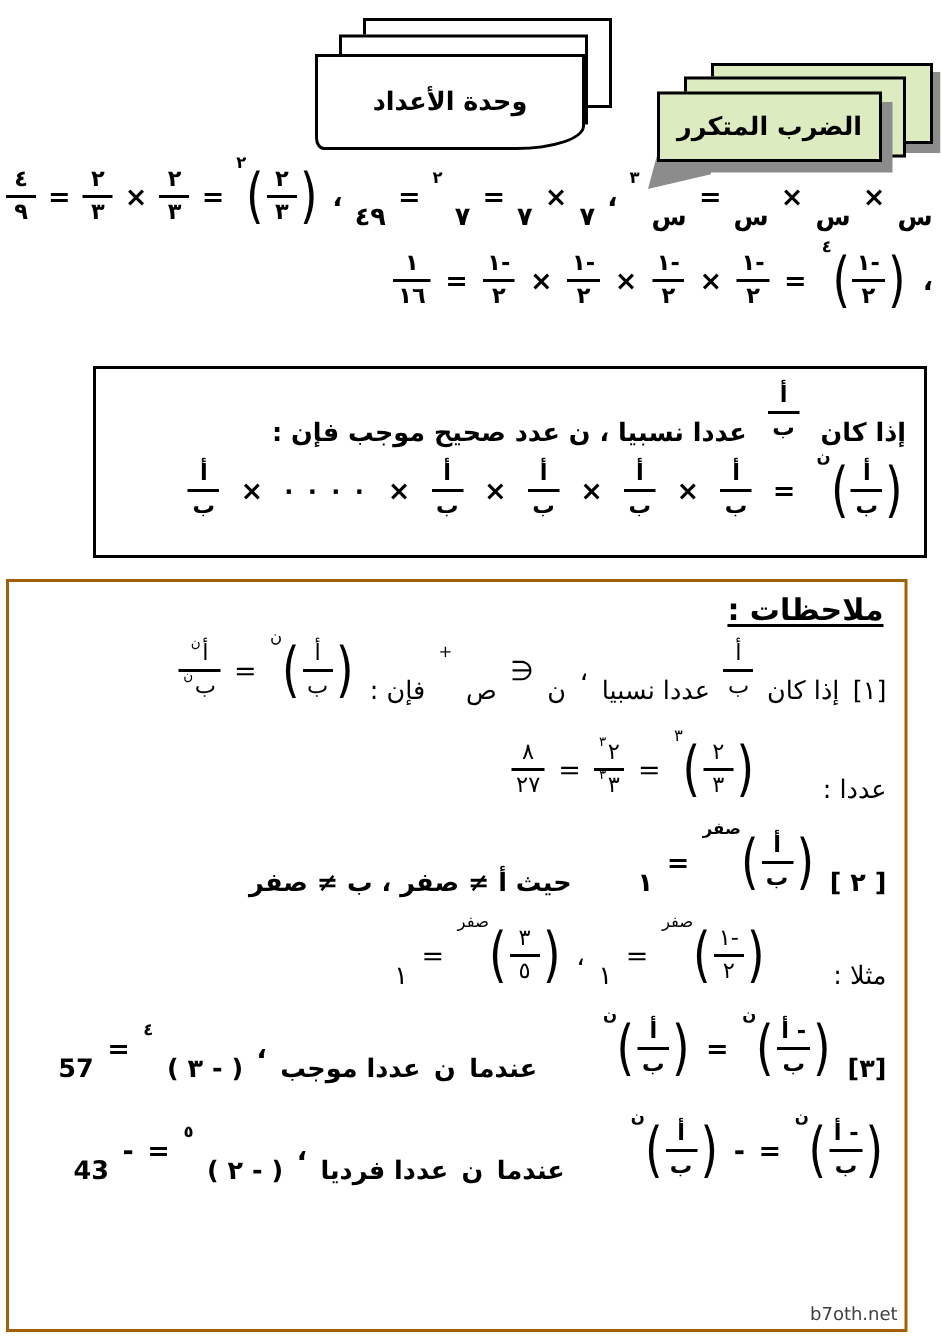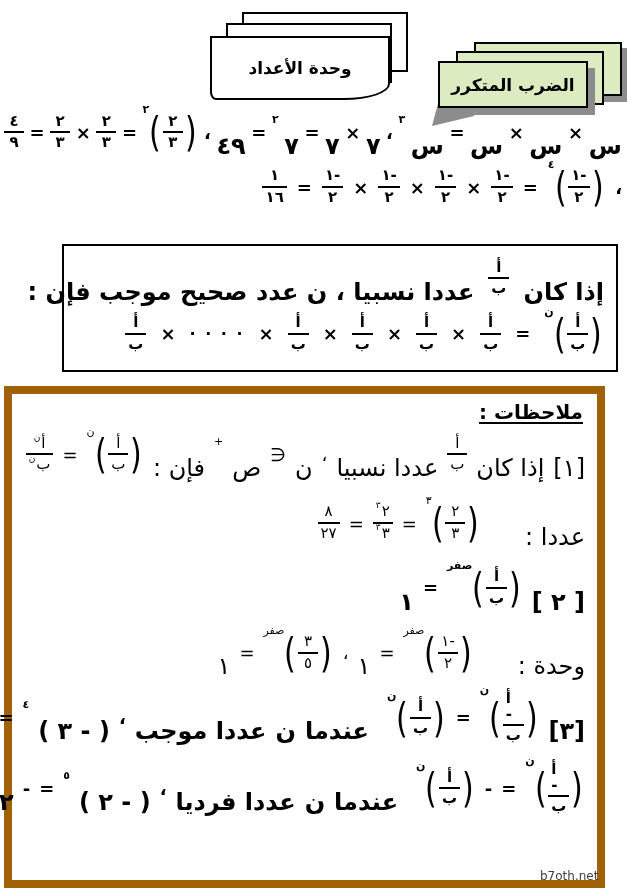--- a/index.html
+++ b/index.html
@@ -19,42 +19,42 @@
   #cg3{left:36px;top:0;width:148px;height:54px;background:var(--green);box-shadow:6px 6px 0 var(--shadow);}
   #cg2{left:18px;top:9px;width:148px;height:54px;background:var(--green);}
   #cg1{left:0;top:19px;width:150px;height:47px;background:var(--green);box-shadow:7px 7px 0 var(--shadow);
        display:flex;align-items:center;justify-content:center;}
   .fold-shadow{position:absolute;left:-6px;top:62px;width:42px;height:22px;background:var(--shadow);
        clip-path:polygon(0 100%,14% 0,100% 10%,100% 55%);}
   .card-title{font-size:17px;font-weight:bold;white-space:nowrap;direction:rtl;}
 
   
   .mline{display:flex;direction:ltr;align-items:center;justify-content:flex-end;gap:9px;min-height:54px;}
-  .mtxt{font-size:24px;font-weight:bold;white-space:nowrap;line-height:1.2;margin-top:28px;}
+  .mtxt{font-size:17px;font-weight:bold;white-space:nowrap;line-height:1.2;margin-top:28px;}
   .mop{font-size:18px;font-weight:bold;}
   .msup{font-size:11px;font-weight:bold;display:inline-block;transform:translateY(-13px);white-space:nowrap;}
   .mdots{font-size:16px;font-weight:bold;letter-spacing:2px;}
   .mgap{display:inline-block;width:26px;}
   .mfrac{display:inline-flex;flex-direction:column;align-items:center;line-height:1;}
   .fn,.fd{display:inline-flex;align-items:flex-start;direction:ltr;font-size:15px;font-weight:bold;padding:0 3px;line-height:1.05;}
   .fbar{align-self:stretch;height:2px;background:#000;margin:2px 0;min-width:20px;}
   .mini{font-size:9px;transform:translateY(-3px);margin-right:1px;}
   .mpf{display:inline-flex;align-items:center;}
   .mpf .pbr{font-size:40px;font-weight:400;line-height:42px;transform:scaleX(.75);}
   .mpf .msup{align-self:flex-start;transform:translateY(-8px);margin-right:-2px;}
 
   
   #intro1{position:absolute;left:4px;top:104px;width:618px;justify-content:space-between;gap:4px;}
   #intro2{position:absolute;left:236px;top:160px;width:386px;gap:10px;}
 
   #rulebox{position:absolute;left:62px;top:244px;width:556px;height:128px;border:2px solid #000;
            box-sizing:border-box;padding:4px 12px 4px 10px;}
   #rulebox .mline{gap:14px;}
 
-  #notesbox{position:absolute;left:4px;top:386px;width:601px;height:502px;border:8px solid #a16207;
+  #notesbox{position:absolute;left:4px;top:386px;width:601px;height:502px;border:2px solid #a16207;
             box-sizing:border-box;padding:4px 10px;}
   .notes-title{direction:rtl;text-align:right;font-size:20px;font-weight:bold;padding:2px 4px 0 0;
                text-decoration:underline;text-decoration-thickness:2px;text-underline-offset:3px;}
   .note-row{padding-right:2px;}
   .note-row .mtxt,.note-row .mop,.note-row .msup,.note-row .fn,.note-row .fd,.note-row .mini{font-weight:normal;}
   .note-row.bold .mtxt,.note-row.bold .mop,.note-row.bold .msup,.note-row.bold .fn,.note-row.bold .fd{font-weight:bold;}
   #notes-rows .note-row:nth-child(1){margin-top:2px;}
   #notes-rows .note-row:nth-child(2){margin-top:12px;}
   #notes-rows .note-row:nth-child(3){margin-top:8px;}
   #notes-rows .note-row:nth-child(4){margin-top:8px;}
@@ -385,20 +385,21 @@
               <span class="fd" dir="ltr">
                 <span class="fv">٣</span>
               </span>
             </span>
             <span class="pbr">)</span>
           </span>
           <span class="mgap"></span>
           <span class="mtxt" dir="rtl">عددا :</span>
         </div>
         <div class="mline note-row bold">
+          <span class="mtxt" dir="rtl">حيث أ ≠ صفر ، ب ≠ صفر</span>
           <span class="mgap"></span>
           <span class="mtxt" dir="ltr">١</span>
           <span class="mop" dir="ltr">=</span>
           <span class="mpf">
             <span class="msup pexp" dir="rtl">صفر</span>
             <span class="pbr">(</span>
             <span class="mfrac">
               <span class="fn" dir="ltr">
                 <span class="fv">أ</span>
               </span>
@@ -439,21 +440,21 @@
                 <span class="fv">١-</span>
               </span>
               <span class="fbar"></span>
               <span class="fd" dir="ltr">
                 <span class="fv">٢</span>
               </span>
             </span>
             <span class="pbr">)</span>
           </span>
           <span class="mgap"></span>
-          <span class="mtxt" dir="rtl">وحدة :</span>
+          <span class="mtxt" dir="rtl">مثلا :</span>
         </div>
         <div class="mline note-row bold">
           <span class="mtxt" dir="ltr">57</span>
           <span class="mop" dir="ltr">=</span>
           <span class="msup">٤</span>
           <span class="mtxt" dir="ltr">( ٣ - )</span>
           <span class="mop" dir="ltr">،</span>
           <span class="mtxt" dir="rtl">عددا موجب</span>
           <span class="mtxt" dir="rtl">ن</span>
           <span class="mtxt" dir="rtl">عندما</span>
@@ -483,21 +484,21 @@
               <span class="fbar"></span>
               <span class="fd" dir="ltr">
                 <span class="fv">ب</span>
               </span>
             </span>
             <span class="pbr">)</span>
           </span>
           <span class="mtxt" dir="ltr">[٣]</span>
         </div>
         <div class="mline note-row bold">
-          <span class="mtxt" dir="ltr">٣٢</span>
+          <span class="mtxt" dir="ltr">43</span>
           <span class="mop" dir="ltr">-</span>
           <span class="mop" dir="ltr">=</span>
           <span class="msup">٥</span>
           <span class="mtxt" dir="ltr">( ٢ - )</span>
           <span class="mop" dir="ltr">،</span>
           <span class="mtxt" dir="rtl">عددا فرديا</span>
           <span class="mtxt" dir="rtl">ن</span>
           <span class="mtxt" dir="rtl">عندما</span>
           <span class="mgap"></span>
           <span class="mpf">

